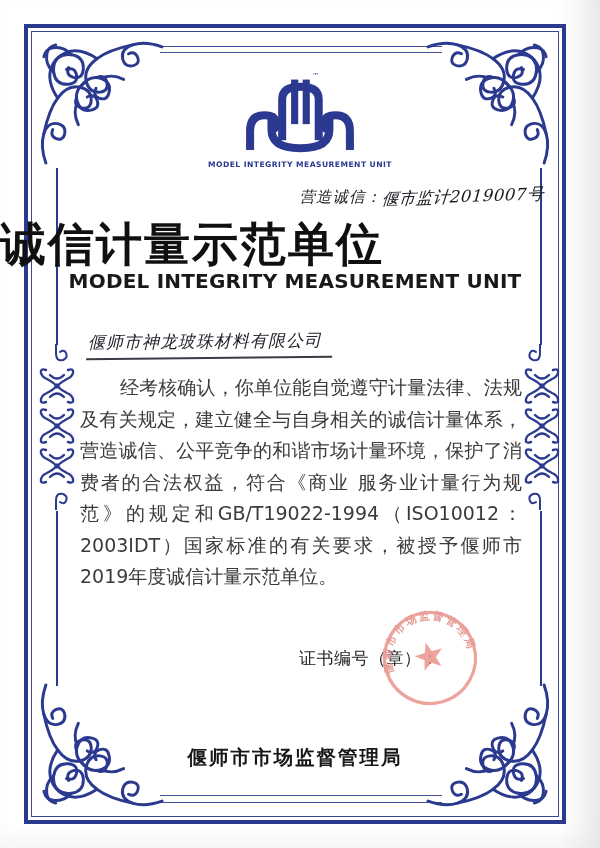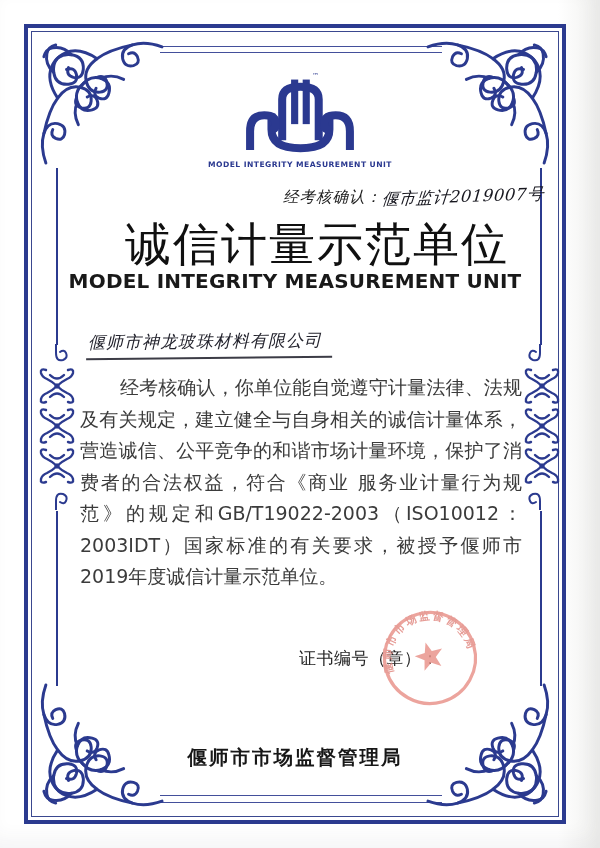--- a/index.html
+++ b/index.html
@@ -38,23 +38,23 @@
   .logo-caption{position:absolute;left:0;right:0;top:160px;text-align:center;
     font-size:7.6px;font-weight:bold;letter-spacing:0.45px;color:#2b3990;}
   
   .cert-no{position:absolute;right:56px;top:186px;white-space:nowrap;color:#1d1d1d;}
   .cert-no .label{font-family:"DejaVu Serif","Liberation Serif",serif;
     font-size:15.5px;font-style:italic;letter-spacing:1px;}
   .cert-no .value{display:inline-block;font-family:"DejaVu Serif","Liberation Serif",serif;
     font-size:16.5px;font-style:italic;transform:rotate(-2deg) skewX(-7deg);
     color:#17171f;letter-spacing:0.5px;}
   
-  .title-zh{position:absolute;left:0;right:10px;top:214px;text-align:center;
+  .title-zh{position:absolute;left:0;right:10px;top:214px;
     font-family:"DejaVu Serif","Liberation Serif",serif;
-    font-size:46px;font-weight:400;color:#101010;letter-spacing:2px;margin-left:44px;}
+    font-size:46px;font-weight:700;color:#101010;letter-spacing:2px;}
   .title-en{position:absolute;left:0;right:10px;top:269px;text-align:center;
     font-size:20px;font-weight:800;color:#191919;letter-spacing:0.2px;}
   
   .company{position:absolute;left:86px;top:330px;display:inline-block;
     font-family:"DejaVu Serif","Liberation Serif",serif;font-style:italic;
     font-size:17px;color:#24242e;min-width:238px;
     border-bottom:2px solid #3c3c46;padding:0 6px 4px 2px;
     transform:rotate(-0.6deg);letter-spacing:1px;}
   
   .body-text{position:absolute;left:80px;top:372px;width:442px;
@@ -168,29 +168,29 @@
       <path d="M50,72 L50,26 Q50,12 70.5,12 Q91,12 91,26 L91,72"></path>
       <path d="M38,42 L38,60 Q38,81 70.5,81 Q103,81 103,60 L103,42"></path>
       <path d="M14,83 L14,62 Q14,44 30,44 Q43,44 43,54 Q43,61 36,60"></path>
       <path d="M126,83 L126,62 Q126,44 110,44 Q97,44 97,54 Q97,61 104,60"></path>
     </svg>
   </div>
   <div class="logo-tm">™</div>
   <div class="logo-caption">MODEL INTEGRITY MEASUREMENT UNIT</div>
 
   <div class="cert-no">
-    <span class="label">经考核确认：</span><span class="value">偃市监计2019007号</span>
+    <span class="label">营造诚信：</span><span class="value">偃市监计2019007号</span>
   </div>
 
   <div class="title-zh">诚信计量示范单位</div>
   <div class="title-en">MODEL INTEGRITY MEASUREMENT UNIT</div>
 
   <div class="company">偃师市神龙玻珠材料有限公司</div>
 
-  <div class="body-text">经考核确认，你单位能自觉遵守计量法律、法规及有关规定，建立健全与自身相关的诚信计量体系，营造诚信、公平竞争的和谐市场计量环境，保护了消费者的合法权益，符合《商业 服务业计量行为规范》的规定和GB/T19022-2003（ISO10012：2003IDT）国家标准的有关要求，被授予偃师市2019年度诚信计量示范单位。</div>
+  <div class="body-text">经考核确认，你单位能自觉遵守计量法律、法规及有关规定，建立健全与自身相关的诚信计量体系，营造诚信、公平竞争的和谐市场计量环境，保护了消费者的合法权益，符合《商业 服务业计量行为规范》的规定和GB/T19022-1994（ISO10012：2003IDT）国家标准的有关要求，被授予偃师市2019年度诚信计量示范单位。</div>
 
   <div class="issuer">证书编号（章）：</div>
 
   <div class="seal">
     <svg viewBox="0 0 160 160">
       <circle cx="80" cy="80" r="70" stroke="#e9958d" stroke-width="5" fill="none"></circle>
       <path id="sealTextArc" d="M 24,102 A 60,60 0 1 1 136,102" fill="none"></path>
       <text font-size="16.5" fill="#e28b84" letter-spacing="3.5" font-weight="bold">
         <textPath href="#sealTextArc" startOffset="50%" text-anchor="middle">偃师市市场监督管理局</textPath>
       </text>

